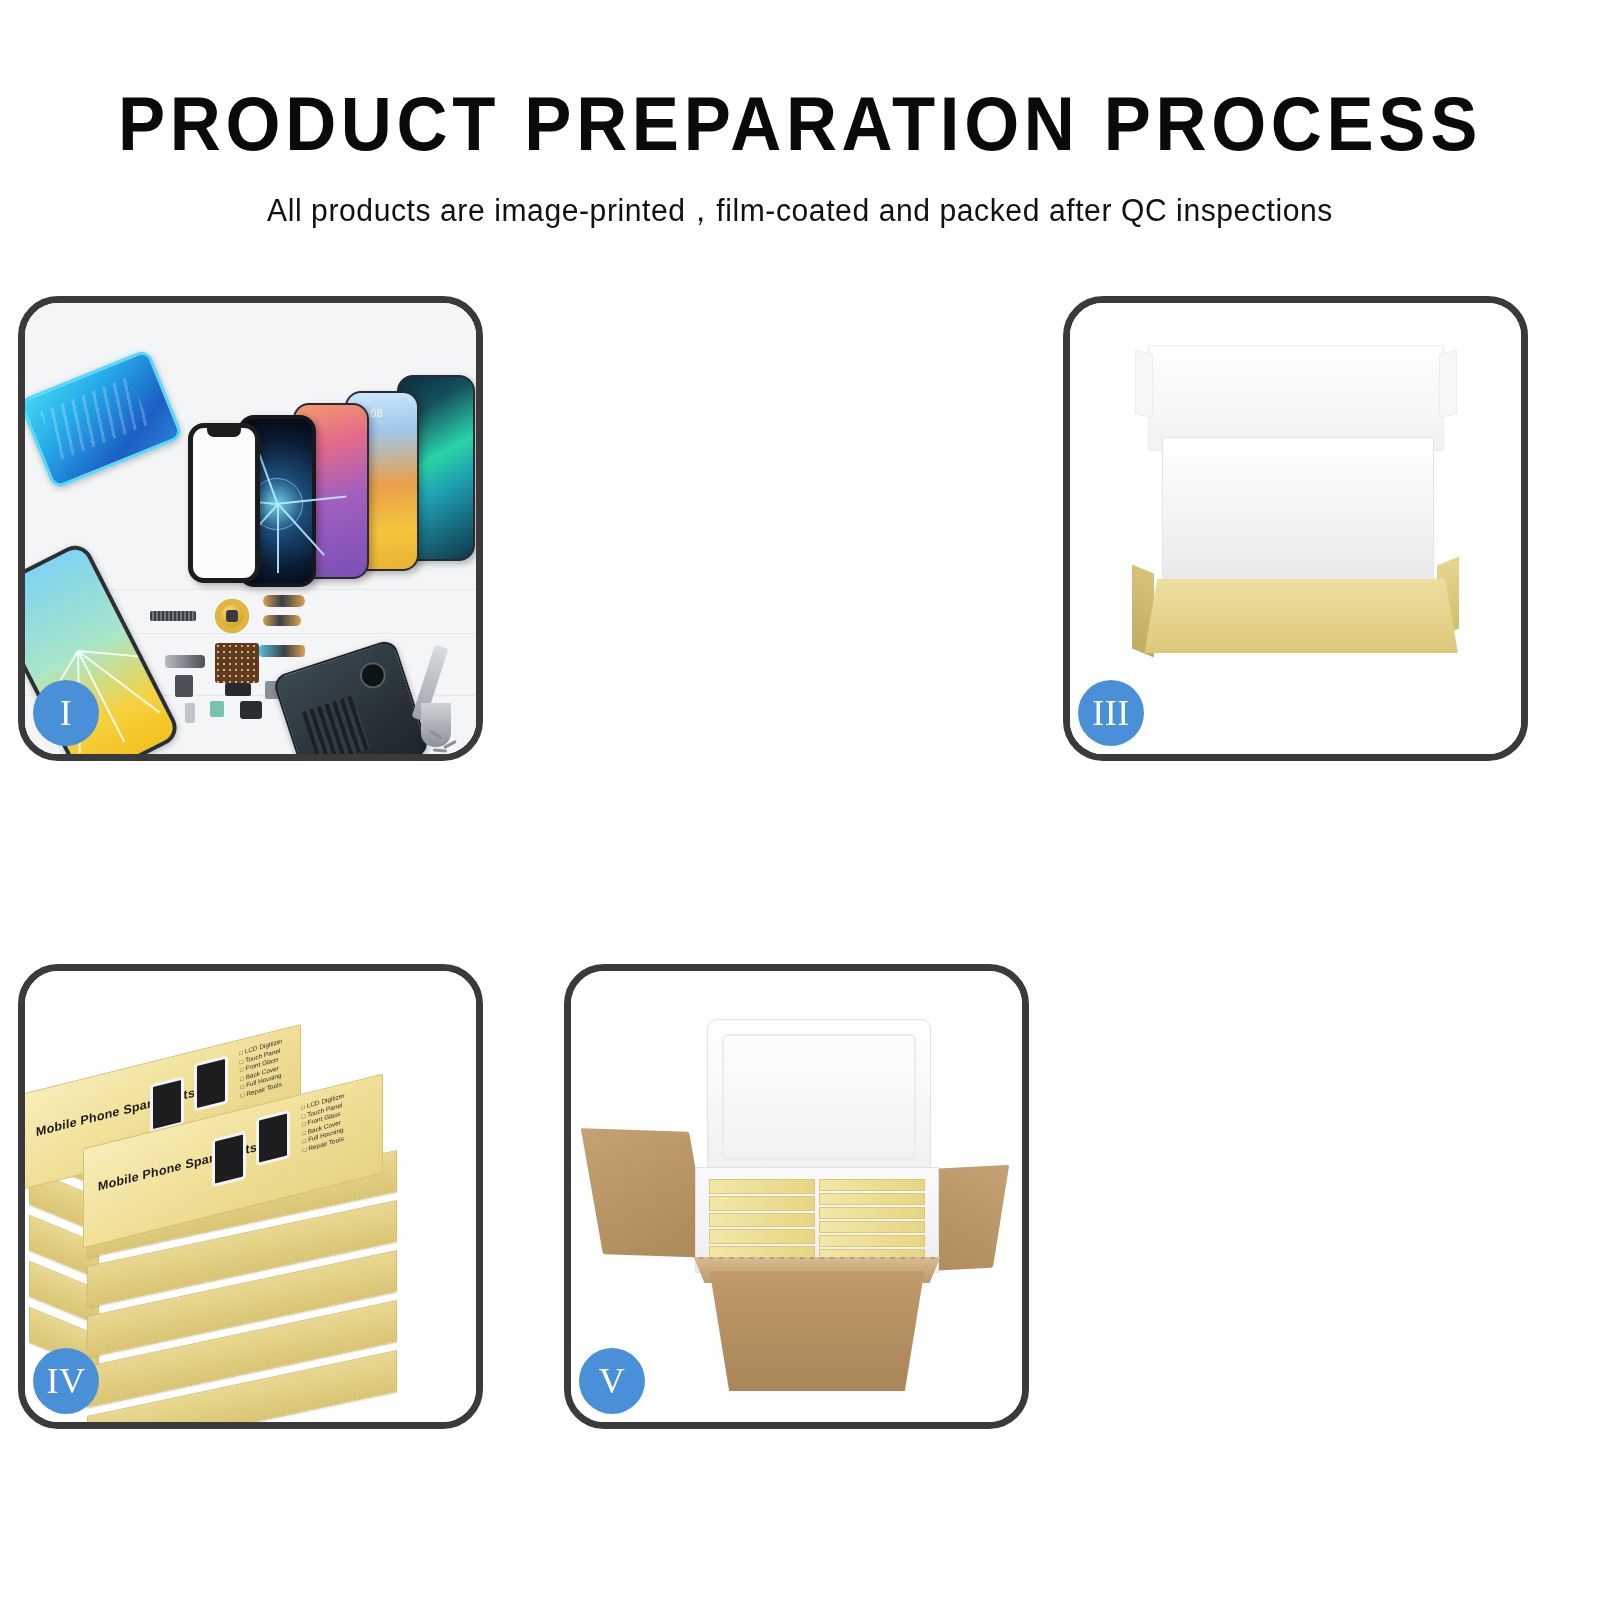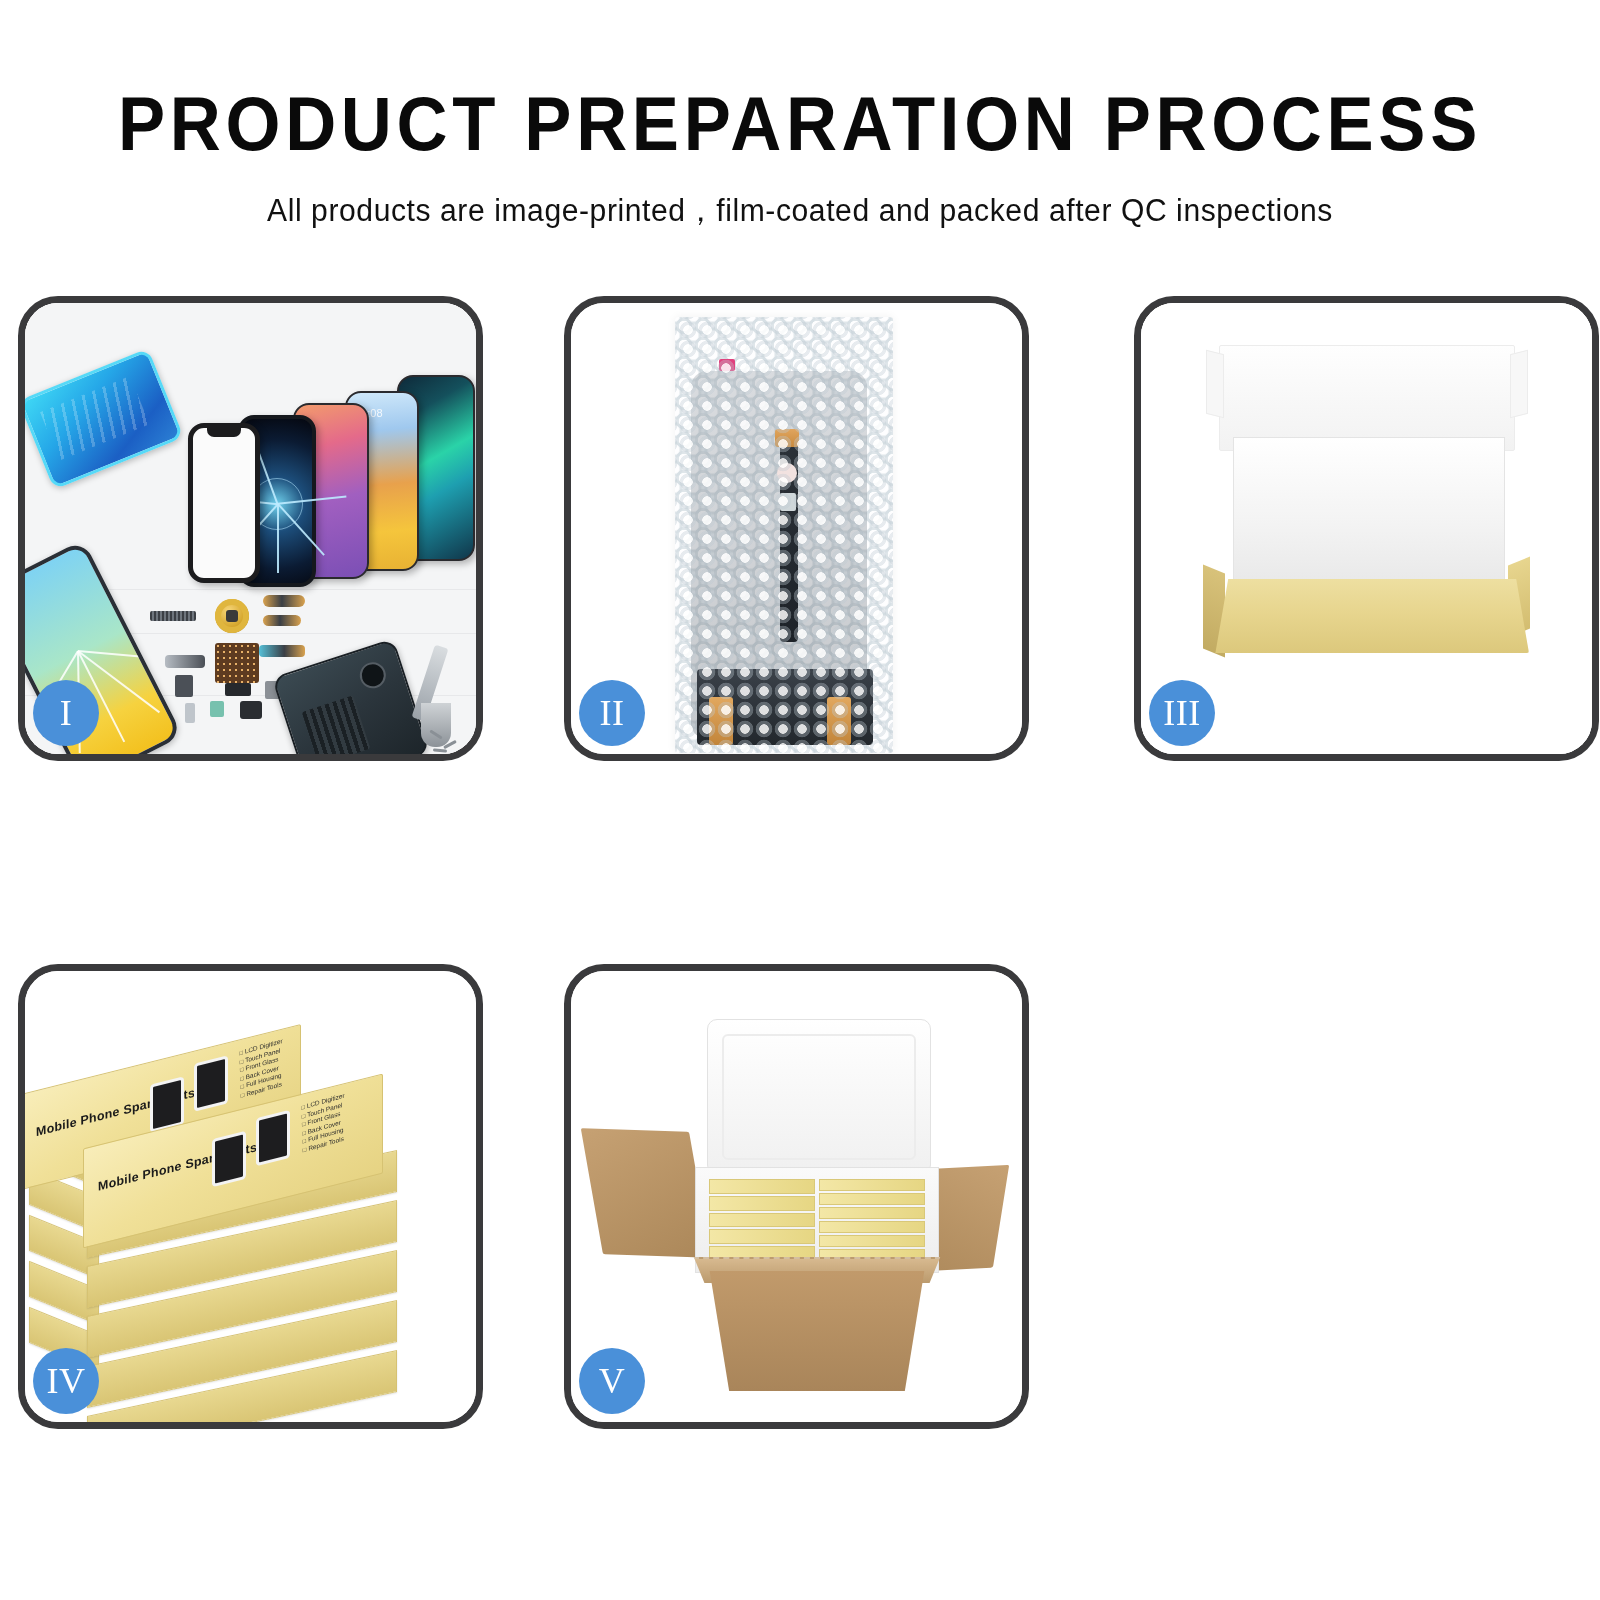--- a/index.html
+++ b/index.html
@@ -46,21 +46,21 @@
     overflow: visible;
   }
   .panel .clip {
     position:absolute; inset:0;
     border-radius: 33px;
     overflow:hidden;
     background:#fff;
   }
   .p1 { left: 18px;   top: 296px; }
   .p2 { left: 564px;  top: 296px; }
-  .p3 { left: 1134px; top: 296px; text-decoration: underline; }
+  .p3 { left: 1063px; top: 296px; text-decoration: underline; }
   .p4 { left: 18px;   top: 964px; }
   .p5 { left: 564px;  top: 964px; }
   .p6 { left: 1110px; top: 964px; }
 
   
   .badge {
     position:absolute;
     left: 8px; bottom: 8px;
     width: 66px; height: 66px;
     border-radius: 50%;
@@ -386,38 +386,20 @@
           <div class="screws">
             <i style="left:0;top:0;transform:rotate(32deg)"></i>
             <i style="left:14px;top:10px;transform:rotate(-28deg)"></i>
             <i style="left:4px;top:16px;transform:rotate(6deg)"></i>
           </div>
         </div>
       </div>
       <div class="badge">I</div>
     </div>
 
-    <div class="panel p2">
-      <div class="clip">
-        <div class="bubblewrap">
-          <div class="bw-inner"></div>
-          <div class="bw-cable"></div>
-          <div class="bw-conn"></div>
-          <div class="bw-dot"></div>
-          <div class="bw-chip"></div>
-          <div class="bw-pink"></div>
-          <div class="bw-bot">
-            <span class="tab l"></span>
-              <span class="tab r"></span>
-          </div>
-          <div class="bw-overlay"></div>
-        </div>
-      </div>
-      <div class="badge">II</div>
-    </div>
 
     <div class="panel p3">
       <div class="clip">
         <div class="p3box">
           <div class="lid-back"></div>
           <div class="foam"></div>
           <div class="grayfill"></div>
           <div class="tray-left"></div>
           <div class="tray-right"></div>
           <div class="tray-front"></div>

